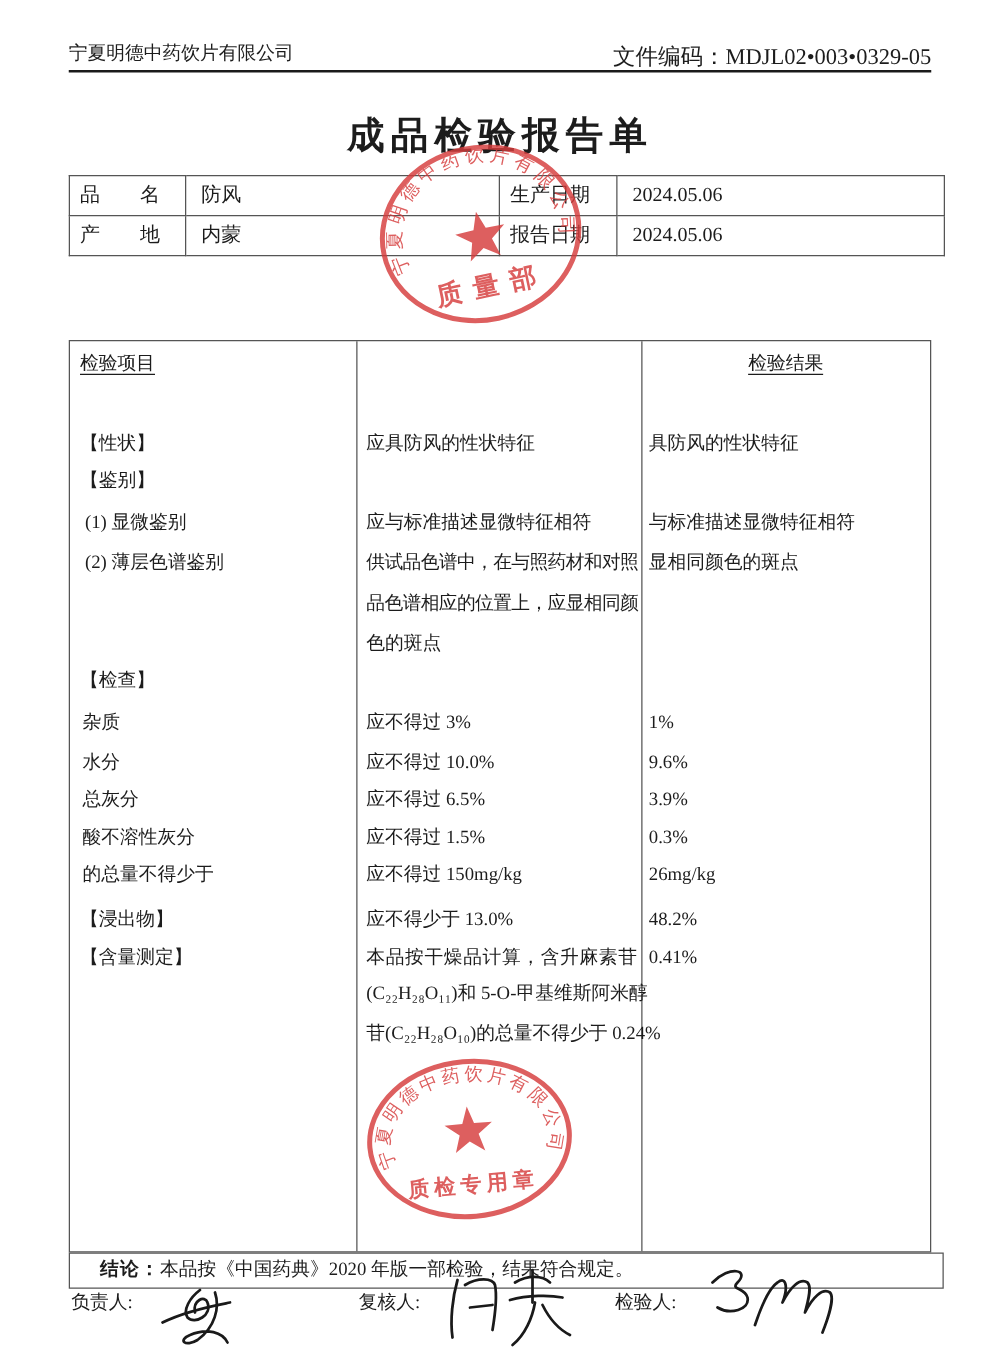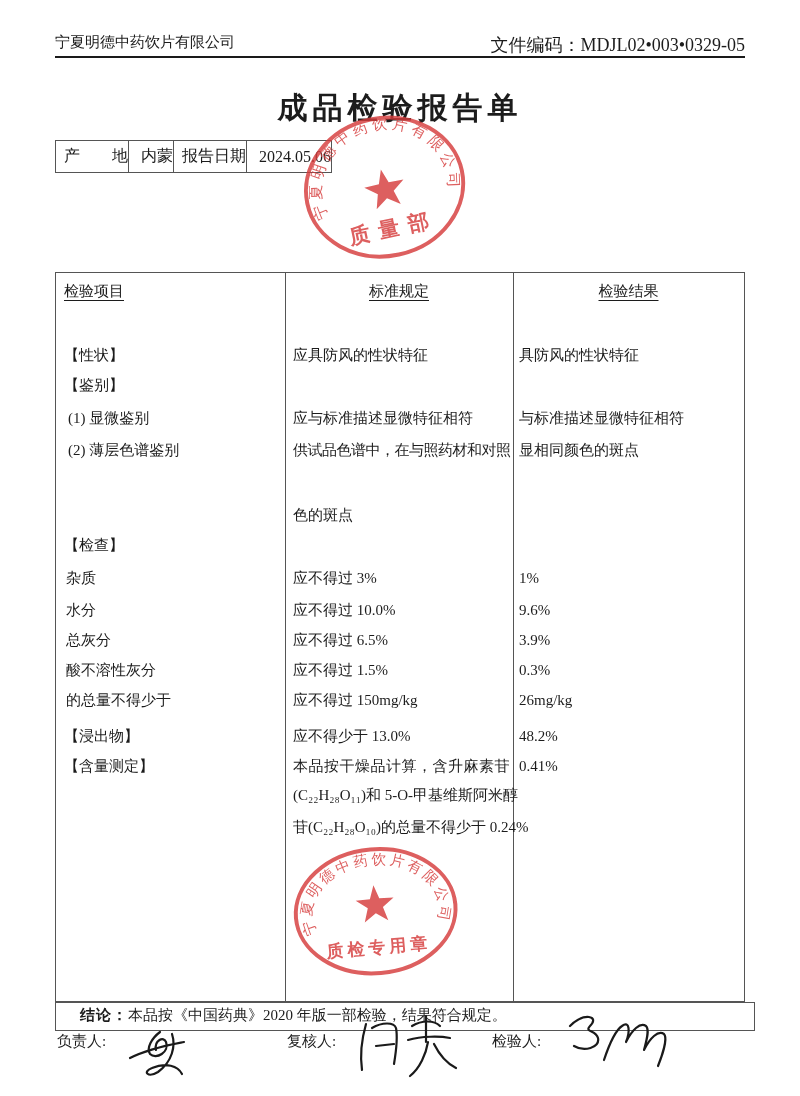--- a/index.html
+++ b/index.html
@@ -40,53 +40,59 @@
 <div id="page">
 
   <div class="abs" id="company">宁夏明德中药饮片有限公司</div>
   <div class="abs" id="doccode"><span>文件编码：</span><span>MDJL02•003•0329-05</span></div>
   <div class="abs" id="headrule"></div>
 
   <div class="abs" id="title">成品检验报告单</div>
 
   <table class="abs" id="infotable">
     <tbody>
+        <tr>
+      <td style="width:84px"><span class="spread">品名</span></td>
+      <td class="ival" style="width:238px">防风</td>
+      <td style="width:85px">生产日期</td>
+      <td class="ival" style="width:249px">2024.05.06</td>
+    </tr>
     <tr>
       <td><span class="spread">产地</span></td>
       <td class="ival">内蒙</td>
       <td>报告日期</td>
       <td class="ival">2024.05.06</td>
     </tr>
   </tbody>
     </table>
 
   <div class="abs" id="maintable">
     <div class="vline" style="left:229px"></div>
     <div class="vline" style="left:457px"></div>
 
     <div class="line chead" style="top:10px;left:8px">检验项目</div>
-    <div class="line chead" style="top:10px;left:229px;width:228px;text-align:center">标准规定</div>
     <div class="line chead" style="top:10px;left:457px;width:231px;text-align:center">检验结果</div>
 
     <div class="line" style="top:74px;left:8px">【性状】</div>
     <div class="line" style="top:104px;left:8px">【鉴别】</div>
     <div class="line" style="top:137px;left:12px">(1) 显微鉴别</div>
     <div class="line" style="top:169px;left:12px">(2) 薄层色谱鉴别</div>
     <div class="line" style="top:264px;left:8px">【检查】</div>
     <div class="line" style="top:297px;left:10px">杂质</div>
     <div class="line" style="top:329px;left:10px">水分</div>
     <div class="line" style="top:359px;left:10px">总灰分</div>
     <div class="line" style="top:389px;left:10px">酸不溶性灰分</div>
     <div class="line" style="top:419px;left:10px">的总量不得少于</div>
     <div class="line" style="top:455px;left:8px">【浸出物】</div>
     <div class="line" style="top:485px;left:8px">【含量测定】</div>
 
     <div class="line" style="top:74px;left:237px">应具防风的性状特征</div>
     <div class="line" style="top:137px;left:237px">应与标准描述显微特征相符</div>
     <div class="line" style="top:169px;left:237px;letter-spacing:-0.5px">供试品色谱中，在与照药材和对照</div>
+    <div class="line" style="top:202px;left:237px;letter-spacing:-0.5px">品色谱相应的位置上，应显相同颜</div>
     <div class="line" style="top:234px;left:237px">色的斑点</div>
     <div class="line" style="top:297px;left:237px">应不得过 3%</div>
     <div class="line" style="top:329px;left:237px">应不得过 10.0%</div>
     <div class="line" style="top:359px;left:237px">应不得过 6.5%</div>
     <div class="line" style="top:389px;left:237px">应不得过 1.5%</div>
     <div class="line" style="top:419px;left:237px">应不得过 150mg/kg</div>
     <div class="line" style="top:455px;left:237px">应不得少于 13.0%</div>
     <div class="line" style="top:485px;left:237px;letter-spacing:0.5px">本品按干燥品计算，含升麻素苷</div>
     <div class="line" style="top:514px;left:237px">(C₂₂H₂₈O₁₁)和 5-O-甲基维斯阿米醇</div>
     <div class="line" style="top:546px;left:237px">苷(C₂₂H₂₈O₁₀)的总量不得少于 0.24%</div>

